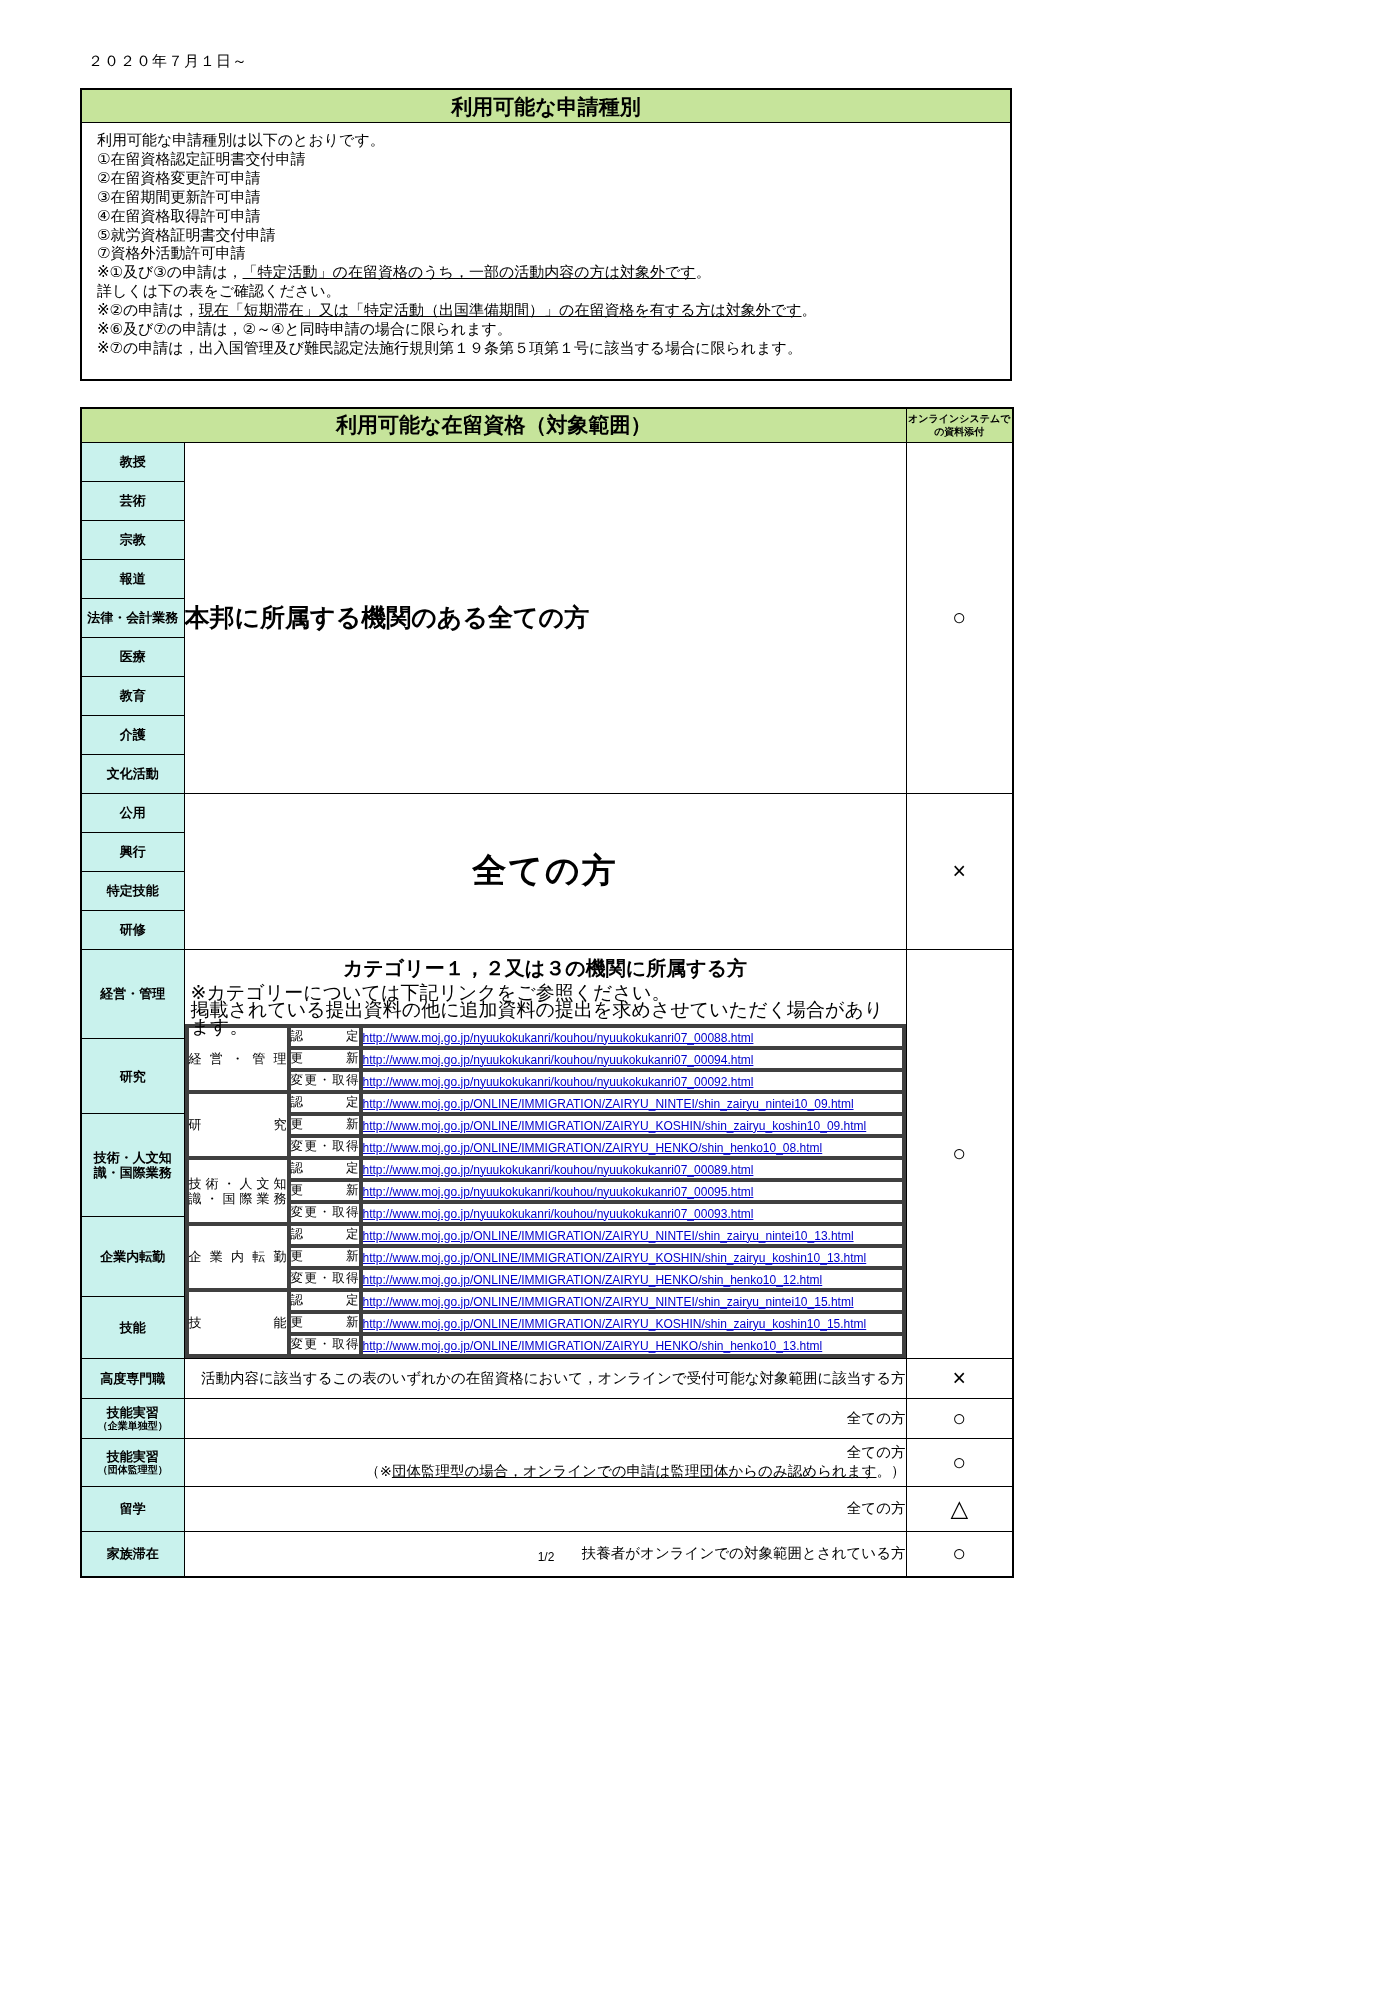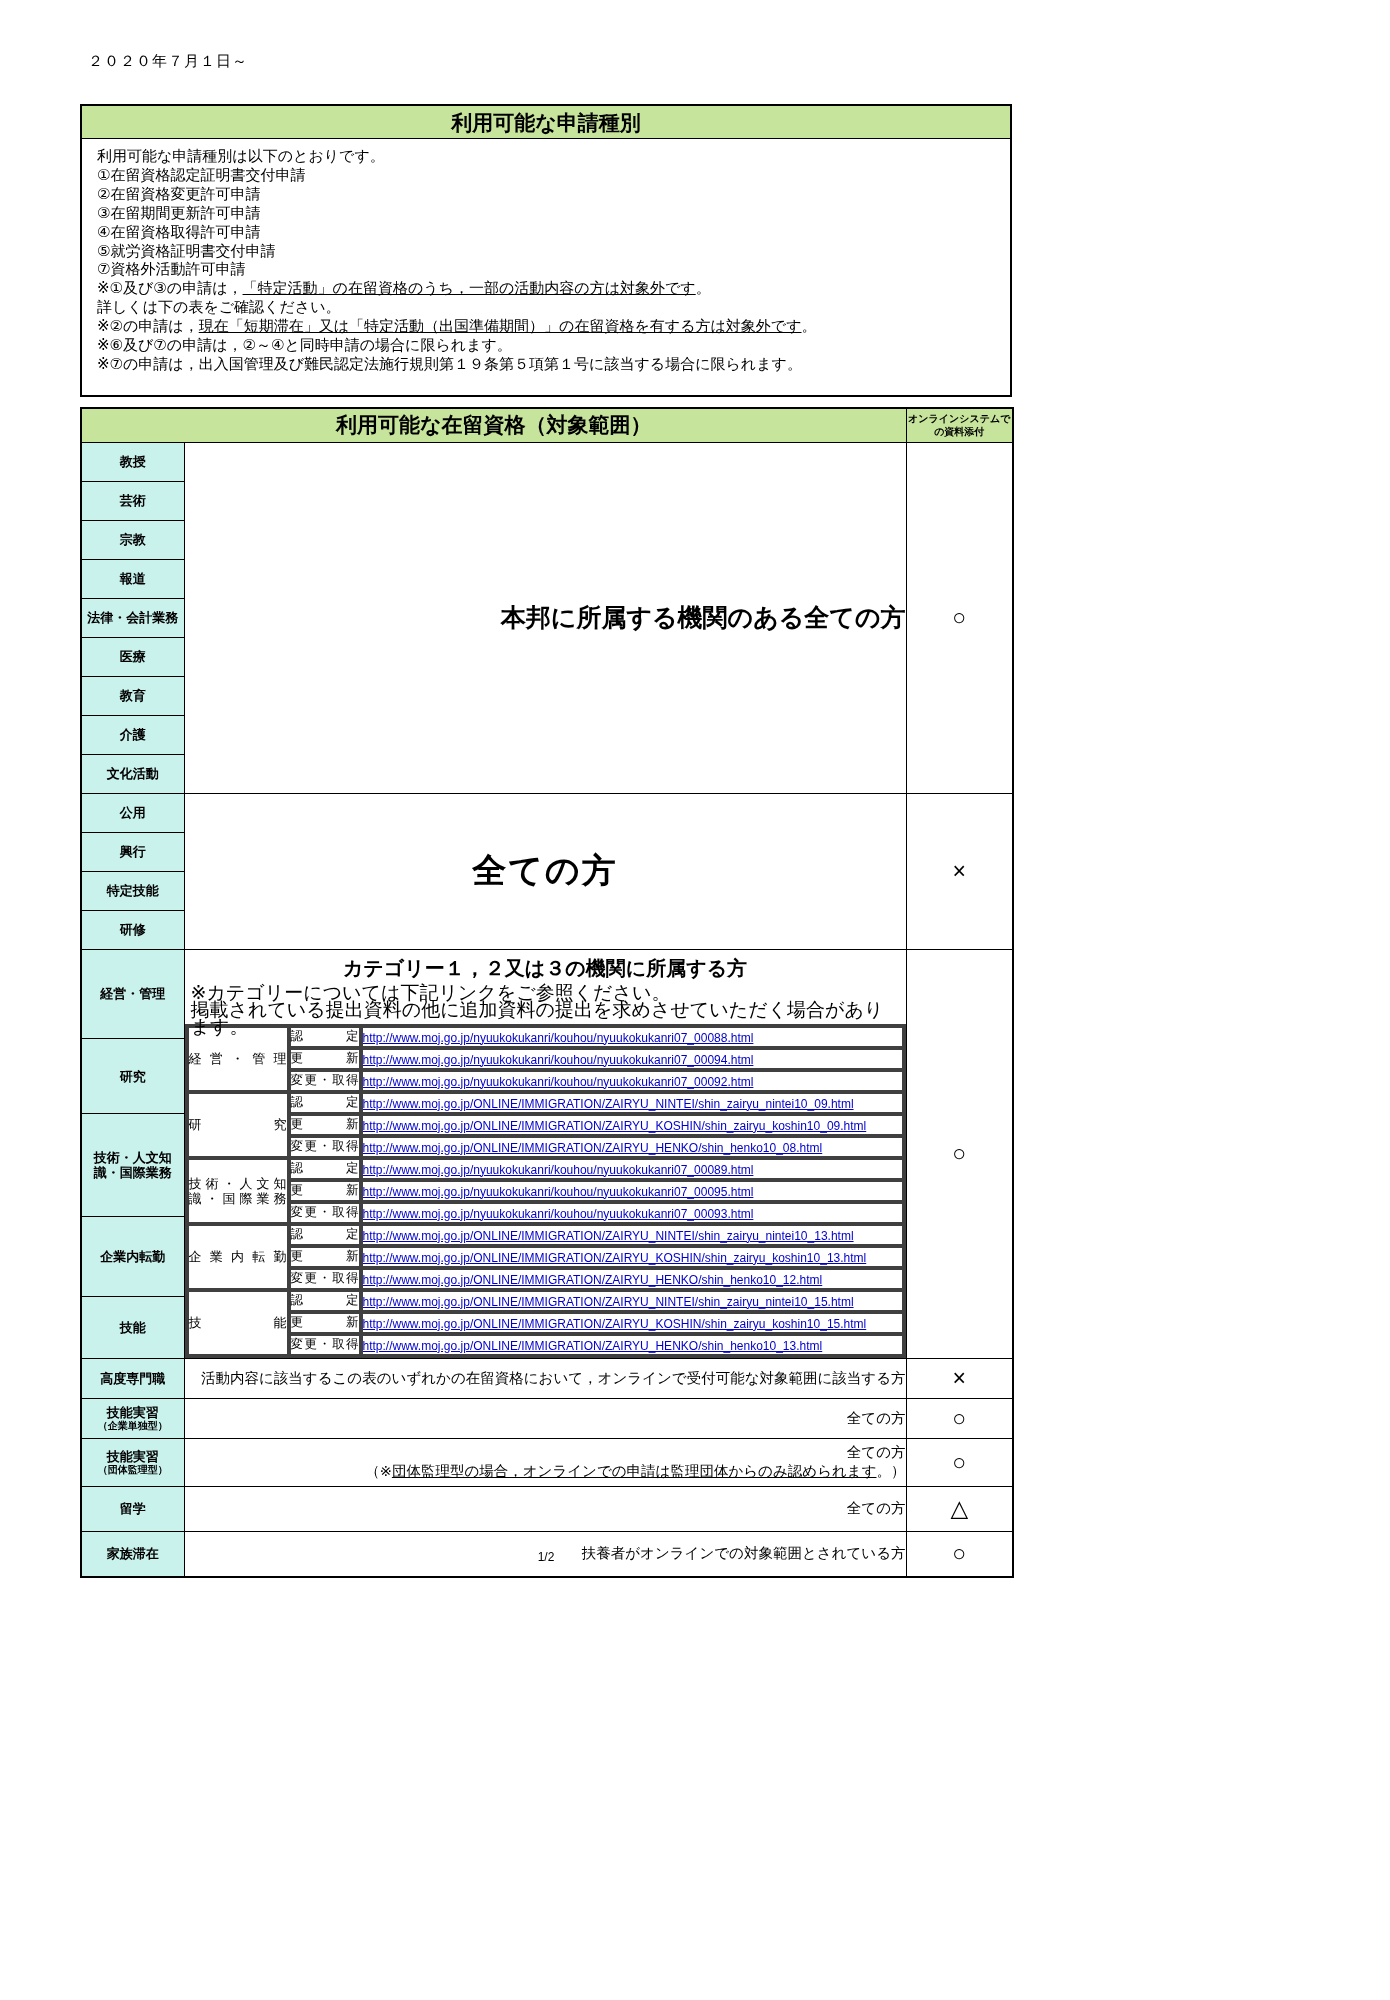--- a/index.html
+++ b/index.html
@@ -5,21 +5,21 @@
   html,body{margin:0;padding:0}
   body{
     width:1390px;height:2000px;background:#ffffff;position:relative;overflow:hidden;
     font-family:"Liberation Sans","DejaVu Sans",sans-serif;color:#000;
   }
   .ul{text-decoration:underline}
 
   .date{position:absolute;left:88px;top:52px;font-size:15px;letter-spacing:1px}
 
   
-  .t1{position:absolute;left:80px;top:104px;width:932px;border:2px solid #000;box-sizing:border-box}
+  .t1{position:absolute;left:80px;top:88px;width:932px;border:2px solid #000;box-sizing:border-box}
   .t1-header{
     background:var(--header_green,#c6e49b);border-bottom:1px solid #000;
     text-align:center;font-size:21px;font-weight:bold;height:33px;line-height:33px;box-sizing:border-box;
   }
   .t1-body{height:256px;padding:8px 15px;font-size:15px;line-height:18.9px;box-sizing:border-box}
   .t1-body p{margin:0}
   .t1-item{margin-left:16px}
   .t1-note{margin-left:33px}
   .t1-note2{margin-left:49px}
 
@@ -36,21 +36,21 @@
 
   .cat{
     background:var(--cell_cyan,#c9f2ed);font-weight:bold;font-size:13px;
     text-align:center;line-height:15px;padding:2px 1px;
   }
   .cat-sub{font-size:10px;font-weight:bold;line-height:11px}
   .rh{height:39px}
   .g3h0{height:80px}.g3h1{height:68px}.g3h2{height:92px}.g3h3{height:72px}.g3h4{height:55px}
   .bh0{height:40px}.bh1{height:40px}.bh2{height:48px}.bh3{height:45px}.bh4{height:46px}
 
-  .bigdesc{font-size:25px;font-weight:bold;text-align:right}
+  .bigdesc{font-size:25px;font-weight:bold;text-align:left}
   .hugedesc{font-size:34px;font-weight:bold;text-align:center;letter-spacing:2px}
   .mark{font-size:23px;text-align:center}
 
   .g3desc{vertical-align:top}
   .g3-head{height:74px;padding:5px 6px 0;box-sizing:border-box}
   .g3-title{font-size:20px;font-weight:bold;text-align:center;margin-bottom:2px}
   .g3-note{font-size:19px;line-height:17px}
 
   .links{width:100%;border-collapse:collapse;table-layout:fixed}
   .links td{border:4px solid #404040;height:18px;box-sizing:border-box}

